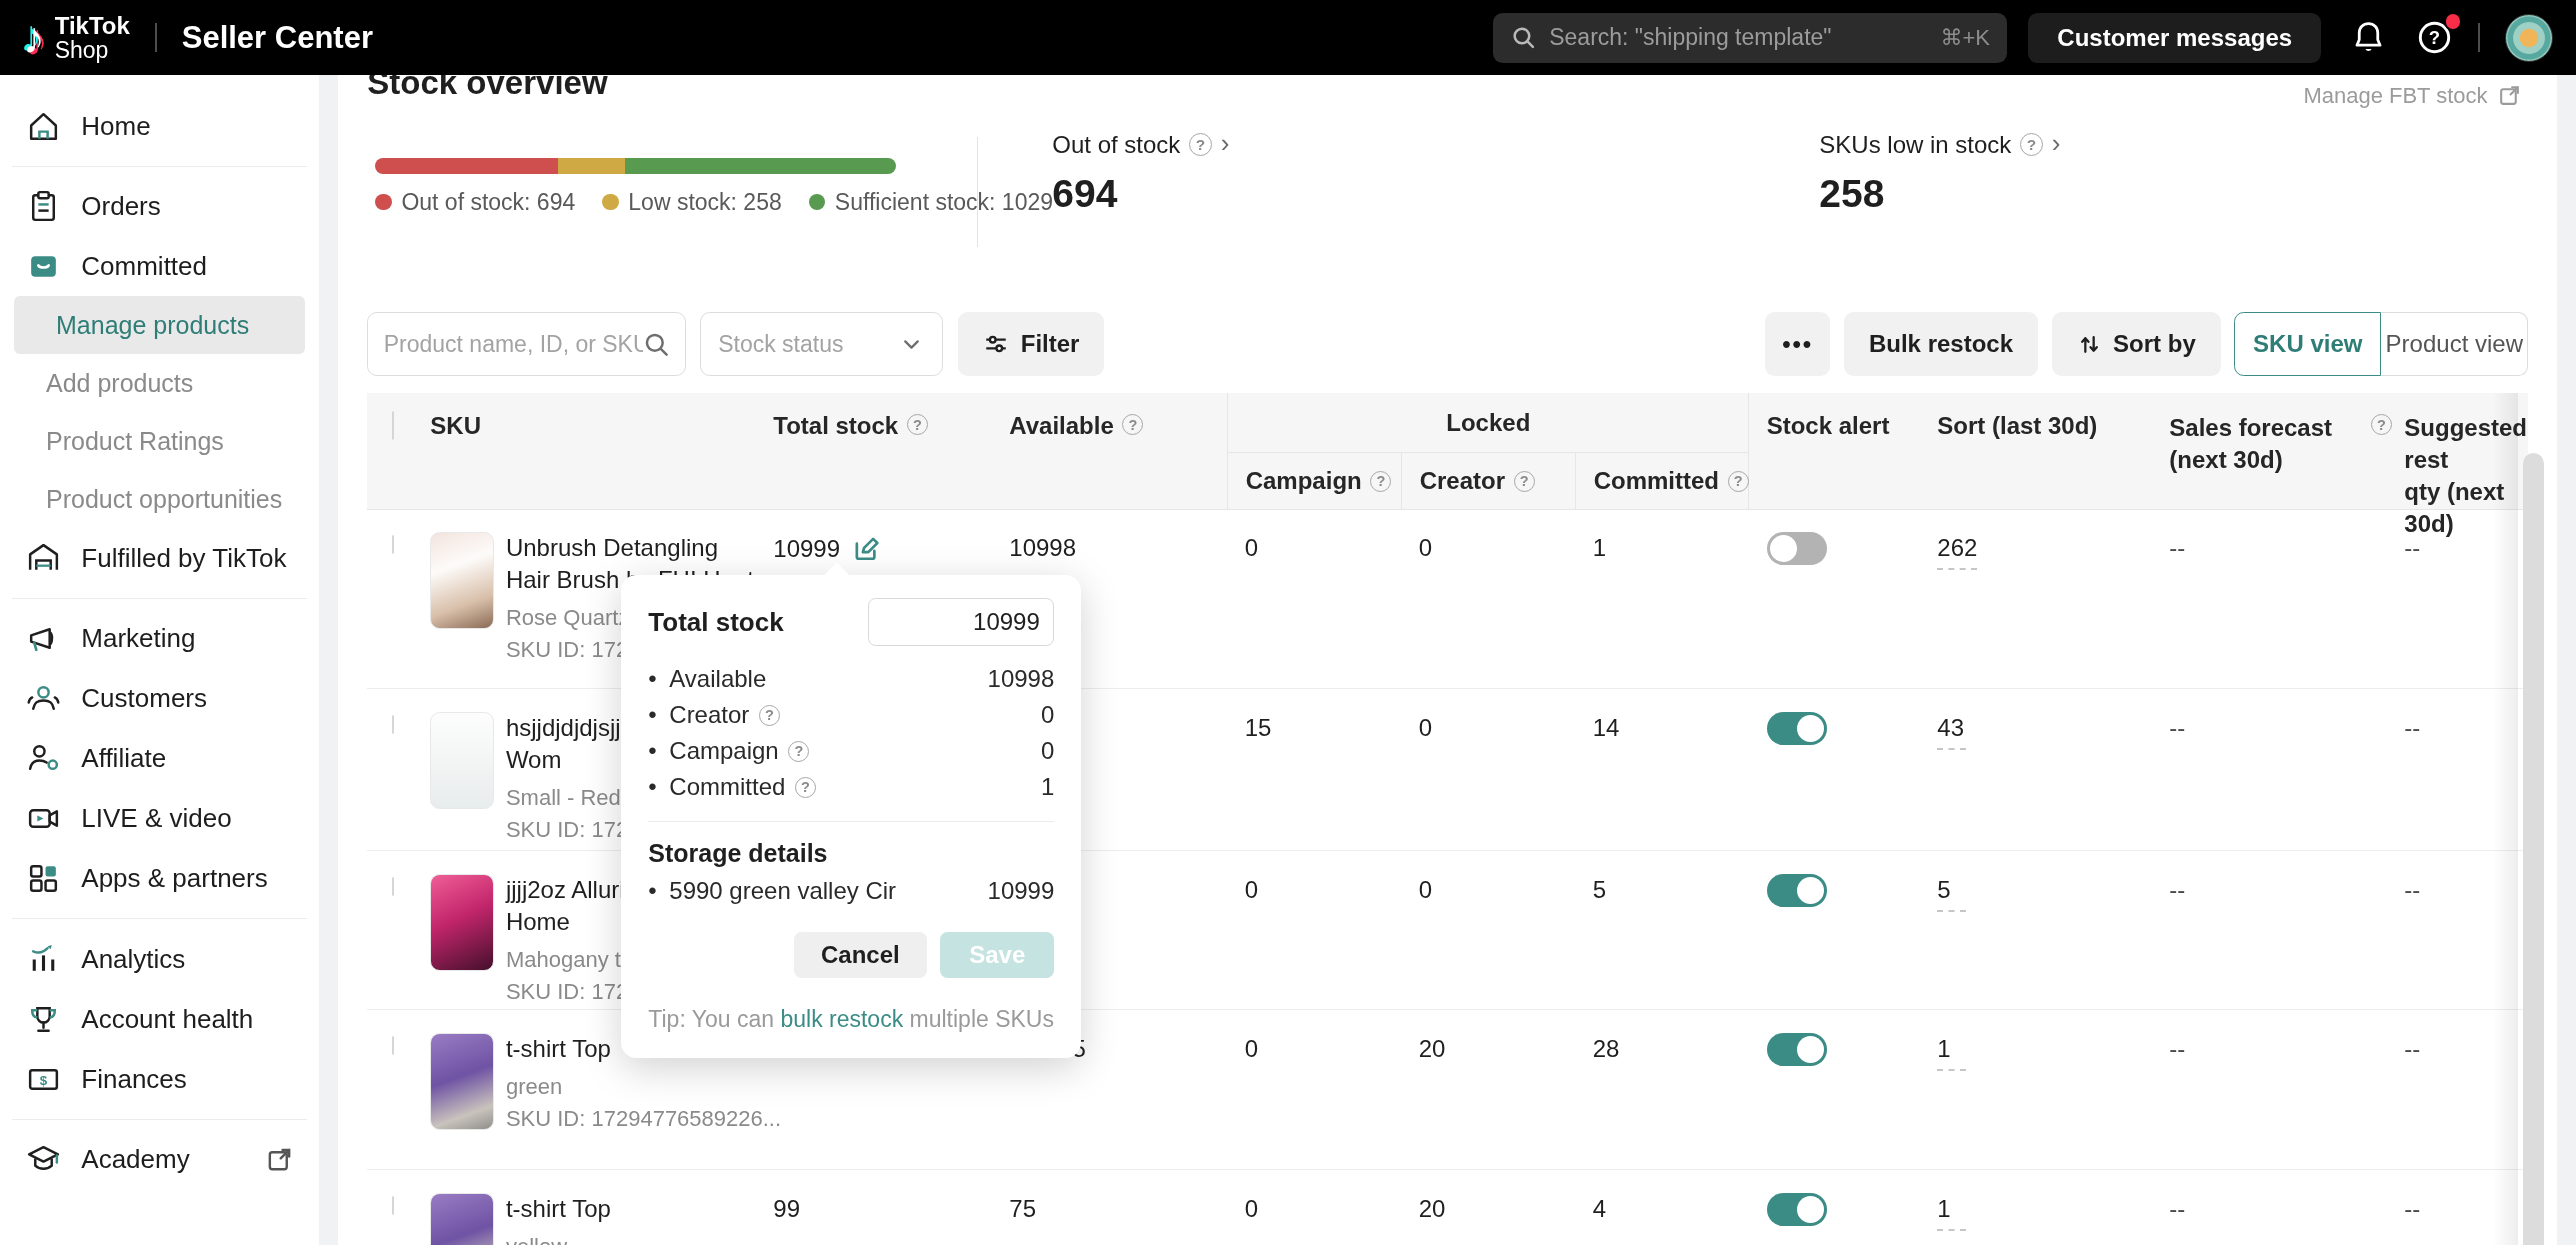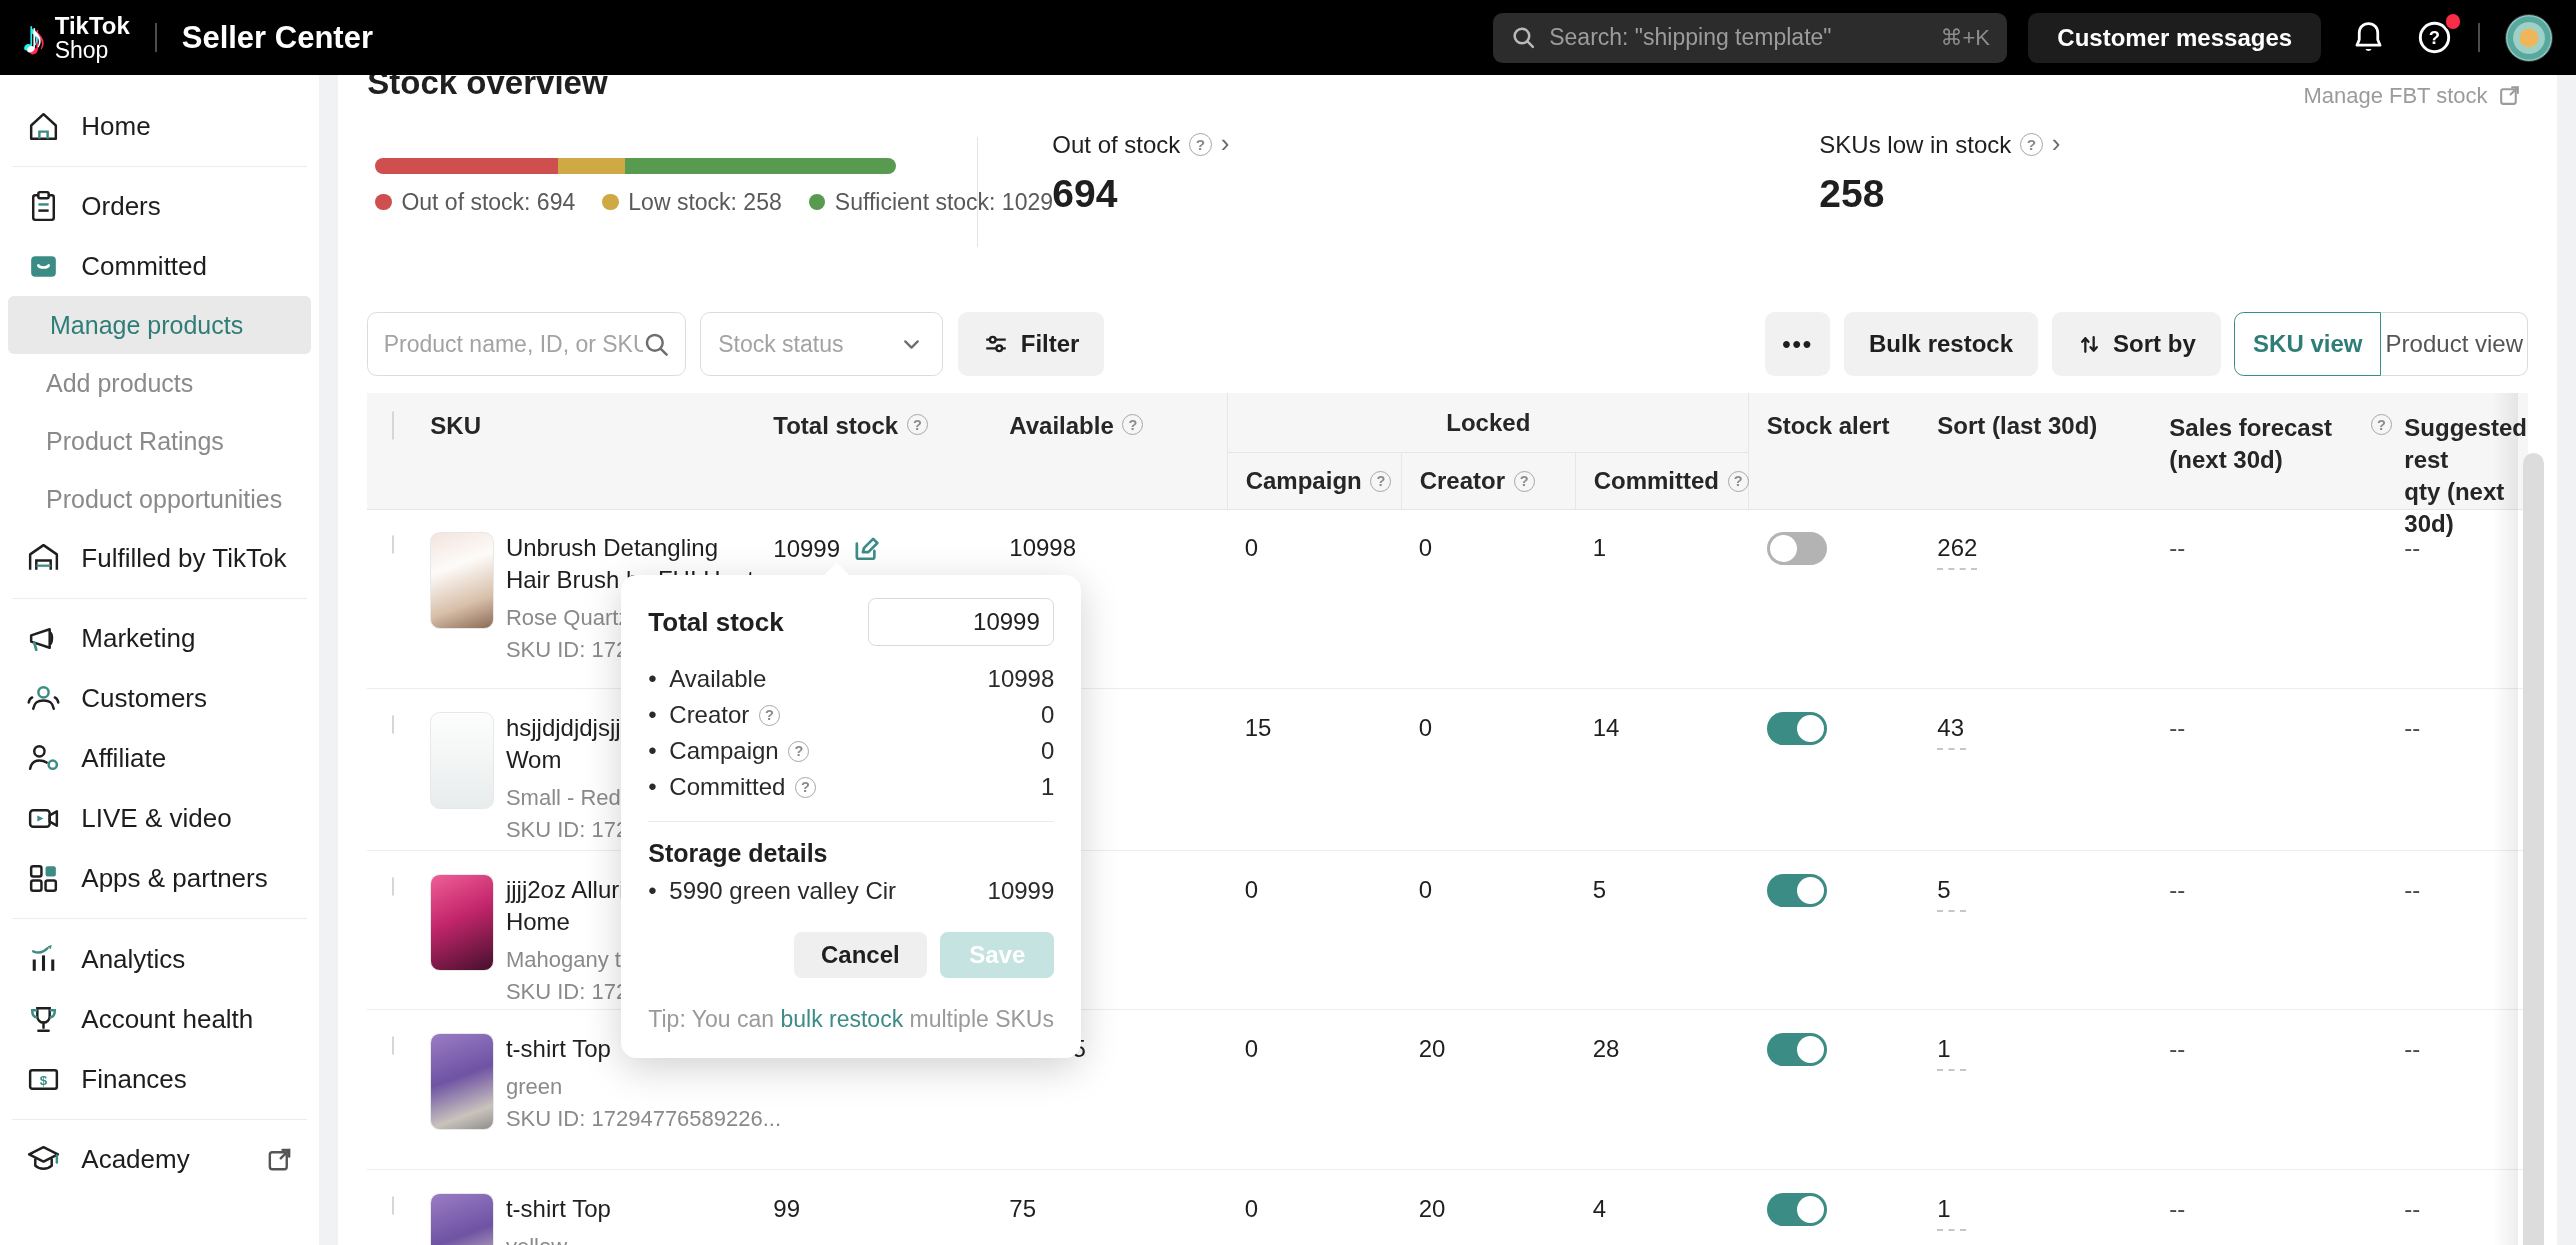--- a/index.html
+++ b/index.html
@@ -21,21 +21,21 @@
 .msg-btn{margin-left:21px;height:50px;padding:0 29px;background:#1d1d1d;border:0;border-radius:9.7px;color:#fff;font-size:24px;font-weight:700;font-family:inherit;display:flex;align-items:center;cursor:pointer}
 .tico{margin-left:29px;position:relative;cursor:pointer}
 .badge{position:absolute;top:-6.8px;right:-8.7px;width:18.3px;height:18.3px;border-radius:50%;background:#fa2d48;border:2.9px solid #000}
 .avatar{width:48px;height:48px;border-radius:50%;margin-left:27px;background:radial-gradient(circle at 50% 50%,#f0b459 0 8.7px,#9fd0c6 9.7px 15.4px,#57a89e 16.4px 21px,#8ec7bd 22px);border:1.9px solid #333}
 
 
 .sidebar{position:absolute;top:75px;left:0;width:319px;bottom:0;background:#fff;padding-top:21px;z-index:30;overflow:hidden}
 .nav-item{height:60px;display:flex;align-items:center;gap:19.3px;padding:0 25px;font-size:26px;color:#1d1d1d;cursor:pointer}
 .nav-item .ni{width:37px;height:37px;flex:none}
 .nav-sub{height:58px;display:flex;align-items:center;padding-left:46px;font-size:25px;color:#8a8a8a;cursor:pointer}
-.nav-sub.active{background:#e9e9e9;border-radius:5.8px;margin:0 8px;padding-left:42px;color:#2f7d77}
+.nav-sub.active{background:#e9e9e9;border-radius:5.8px;margin:0 14px;padding-left:42px;color:#2f7d77}
 .nav-div{height:1px;background:#ececec;margin:9.7px 11.6px}
 .ext-ic{margin-left:auto}
 
 
 .main{position:absolute;left:319px;top:75px;right:0;bottom:0}
 .card{position:absolute;left:19.3px;width:2219px;background:#fff;border-radius:15.4px}
 .card1{top:-15.4px;height:274px}
 .card2{top:214px;height:1050px;overflow:hidden}
 
 .ov-title{position:absolute;left:29px;top:3.9px;font-size:33px;font-weight:700}

